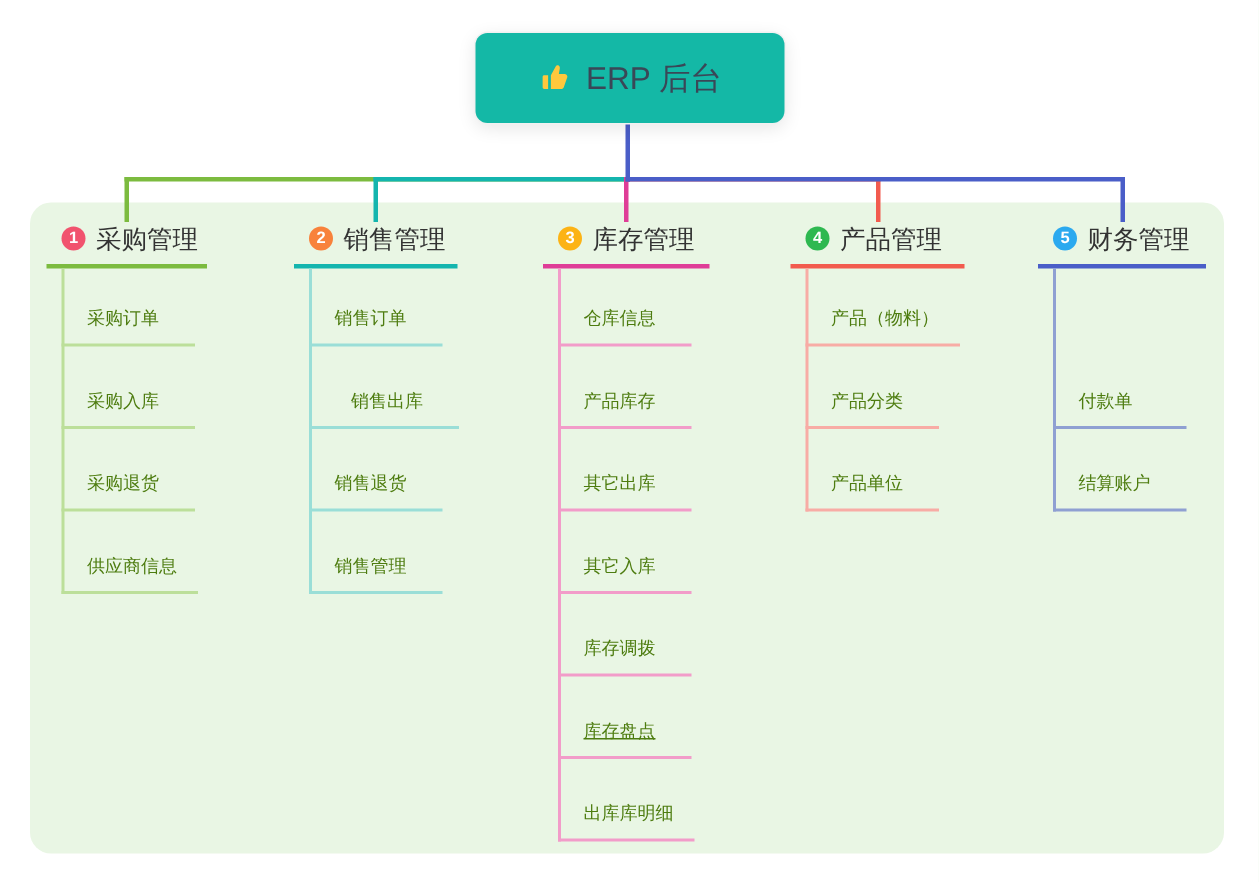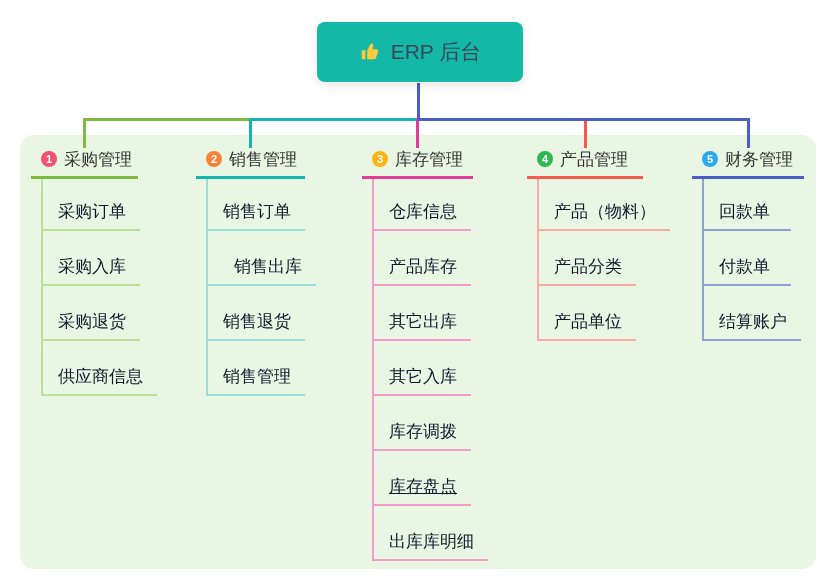--- a/index.html
+++ b/index.html
@@ -31,21 +31,21 @@
   .badge{
     width:16px;height:16px;border-radius:50%;flex:0 0 16px;
     color:#fff;font-size:11px;font-weight:700;line-height:16px;
     display:flex;align-items:center;justify-content:center;
   }
   .branch-label{font-size:17px;color:#333;font-weight:500;white-space:nowrap;}
   .trunk{position:absolute;left:10px;top:31px;width:2px;}
   .child{
     position:absolute;left:10px;min-width:58px;
     padding:0 14px 6px 17px;border-bottom:2px solid;
-    font-size:17px;line-height:22px;color:#0f172a;white-space:nowrap;
+    font-size:12px;line-height:22px;color:#4d7c0f;white-space:nowrap;
   }
 </style>
 </head>
 <body>
 
 <div class="stage">
   <div class="panel"></div>
 
   <div class="root-card">
     <span>
@@ -115,18 +115,17 @@
         <div class="child" style="top: 53px; border-bottom-color: rgb(248, 172, 165);">产品（物料）</div>
         <div class="child" style="top: 108px; border-bottom-color: rgb(248, 172, 165);">产品分类</div>
         <div class="child" style="top: 163px; border-bottom-color: rgb(248, 172, 165);">产品单位</div>
       </div>
       <div class="branch" style="left: 692px; width: 112px;">
         <div class="branch-title" style="border-bottom-color: rgb(74, 94, 200);">
           <span class="badge" style="background: rgb(43, 169, 239);">5</span>
           <span class="branch-label">财务管理</span>
         </div>
         <div class="trunk" style="background: rgb(143, 160, 210); height: 162px;"></div>
-        <div class="child" style="top: 53px; border-bottom-color: rgb(143, 160, 210);">回款单</div>
         <div class="child" style="top: 108px; border-bottom-color: rgb(143, 160, 210);">付款单</div>
         <div class="child" style="top: 163px; border-bottom-color: rgb(143, 160, 210);">结算账户</div>
       </div>
     </div>
 </div>
 
 </body></html>

